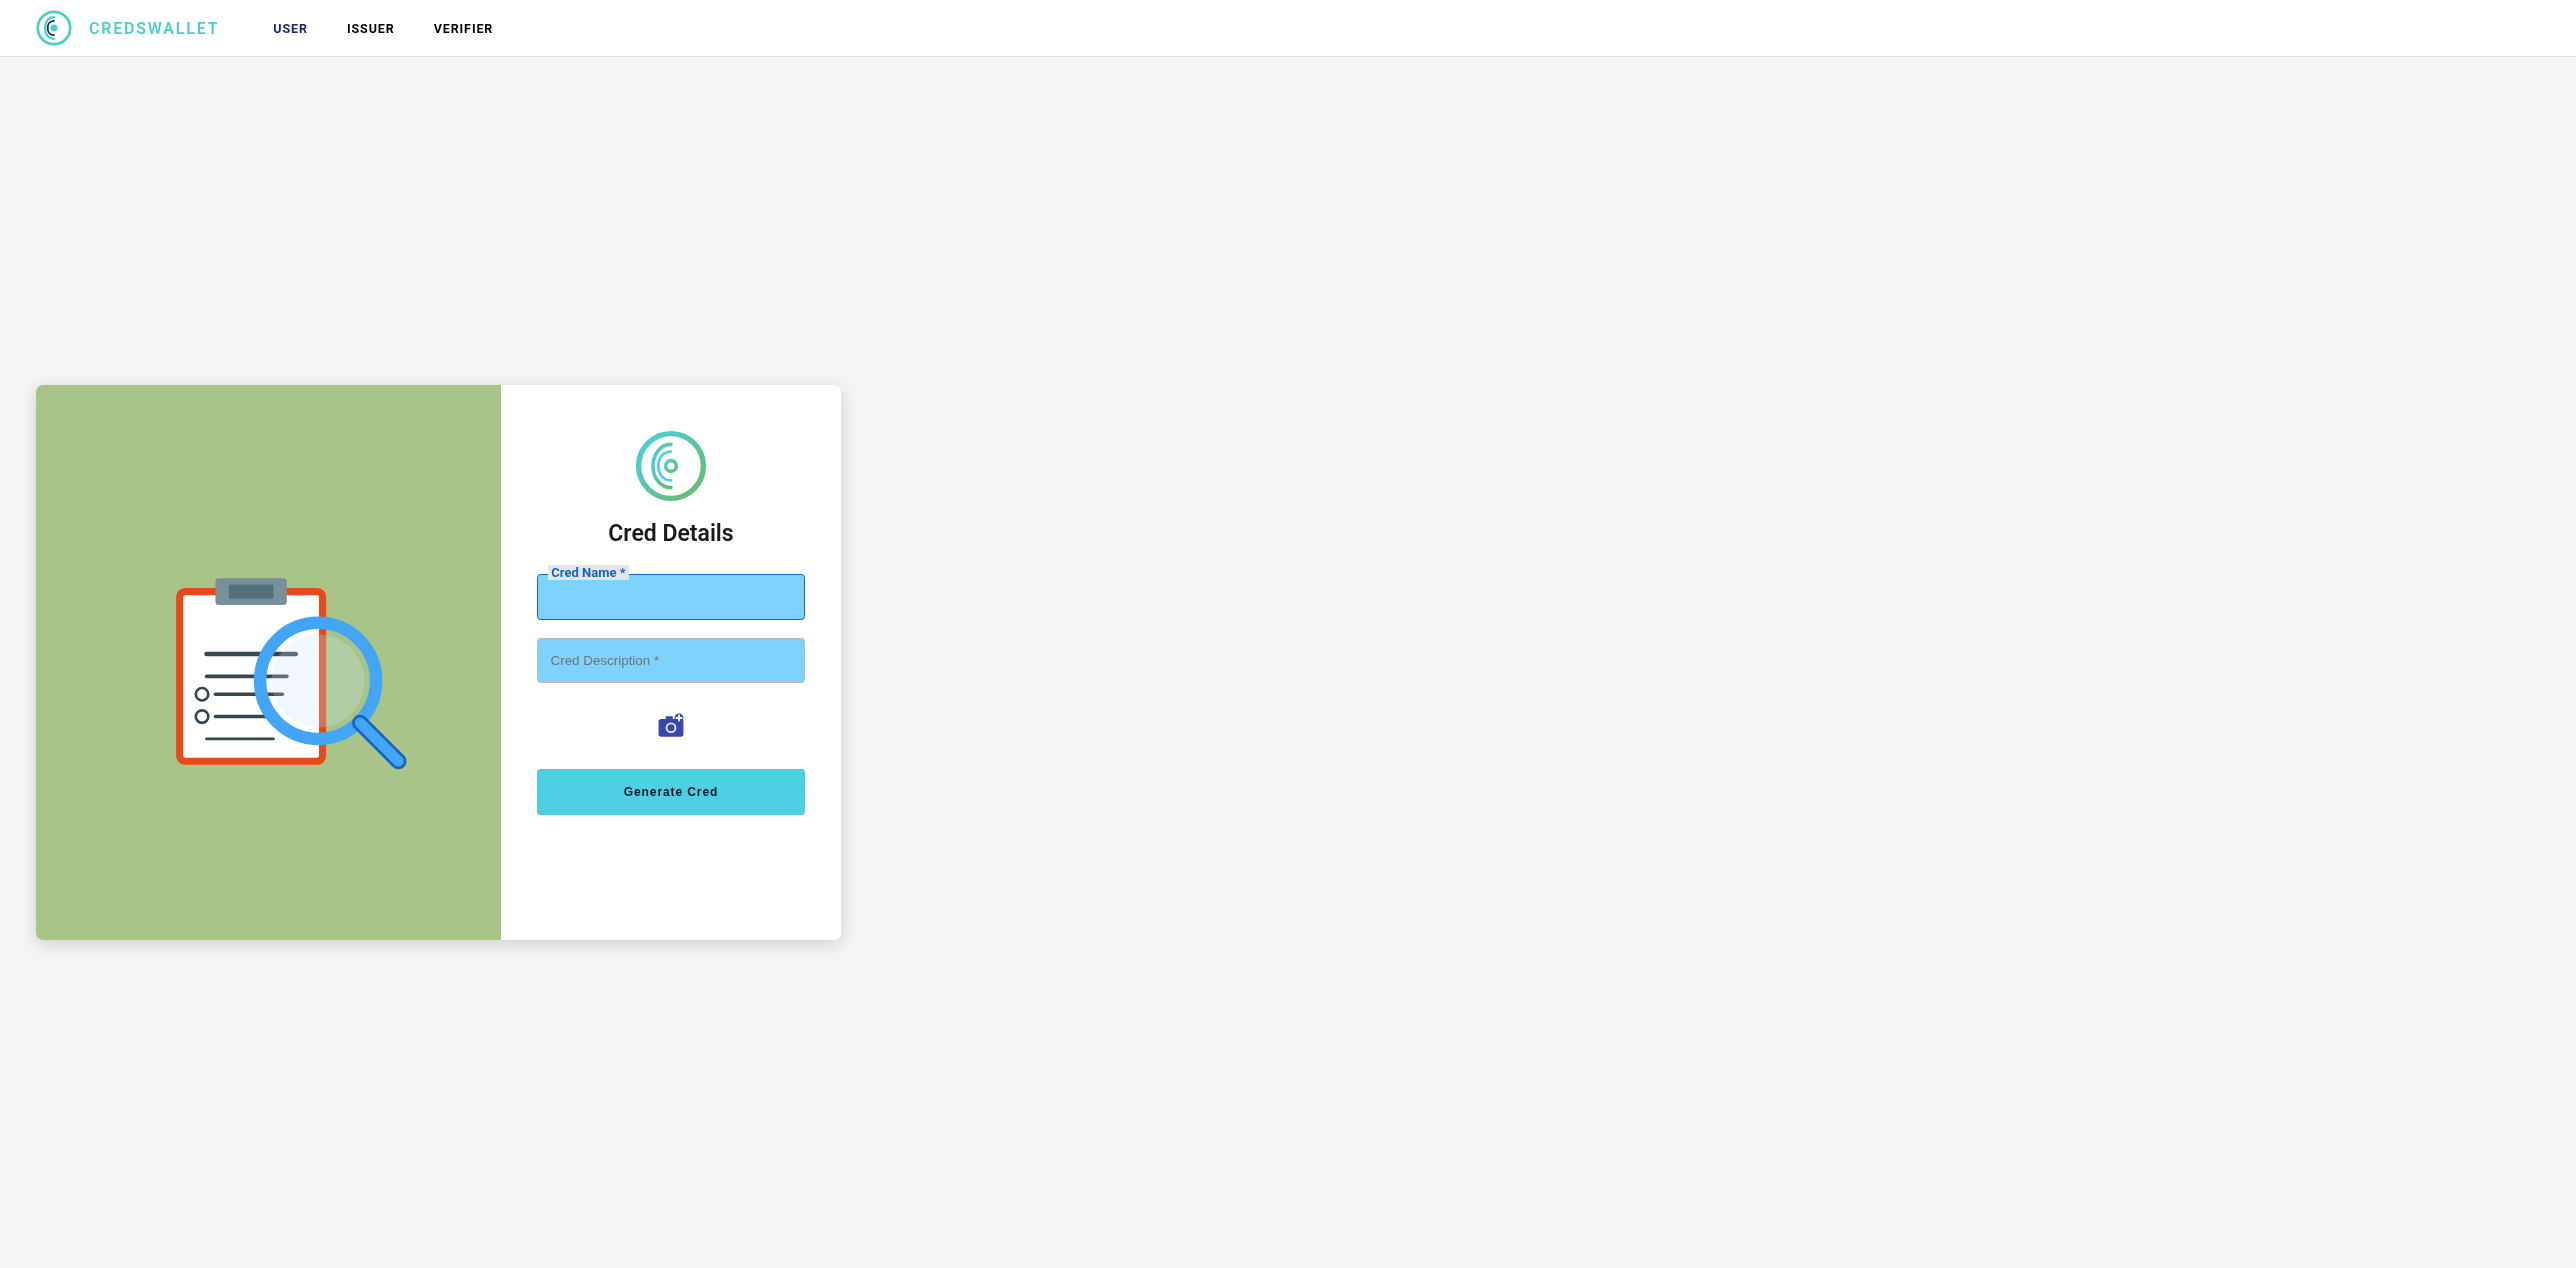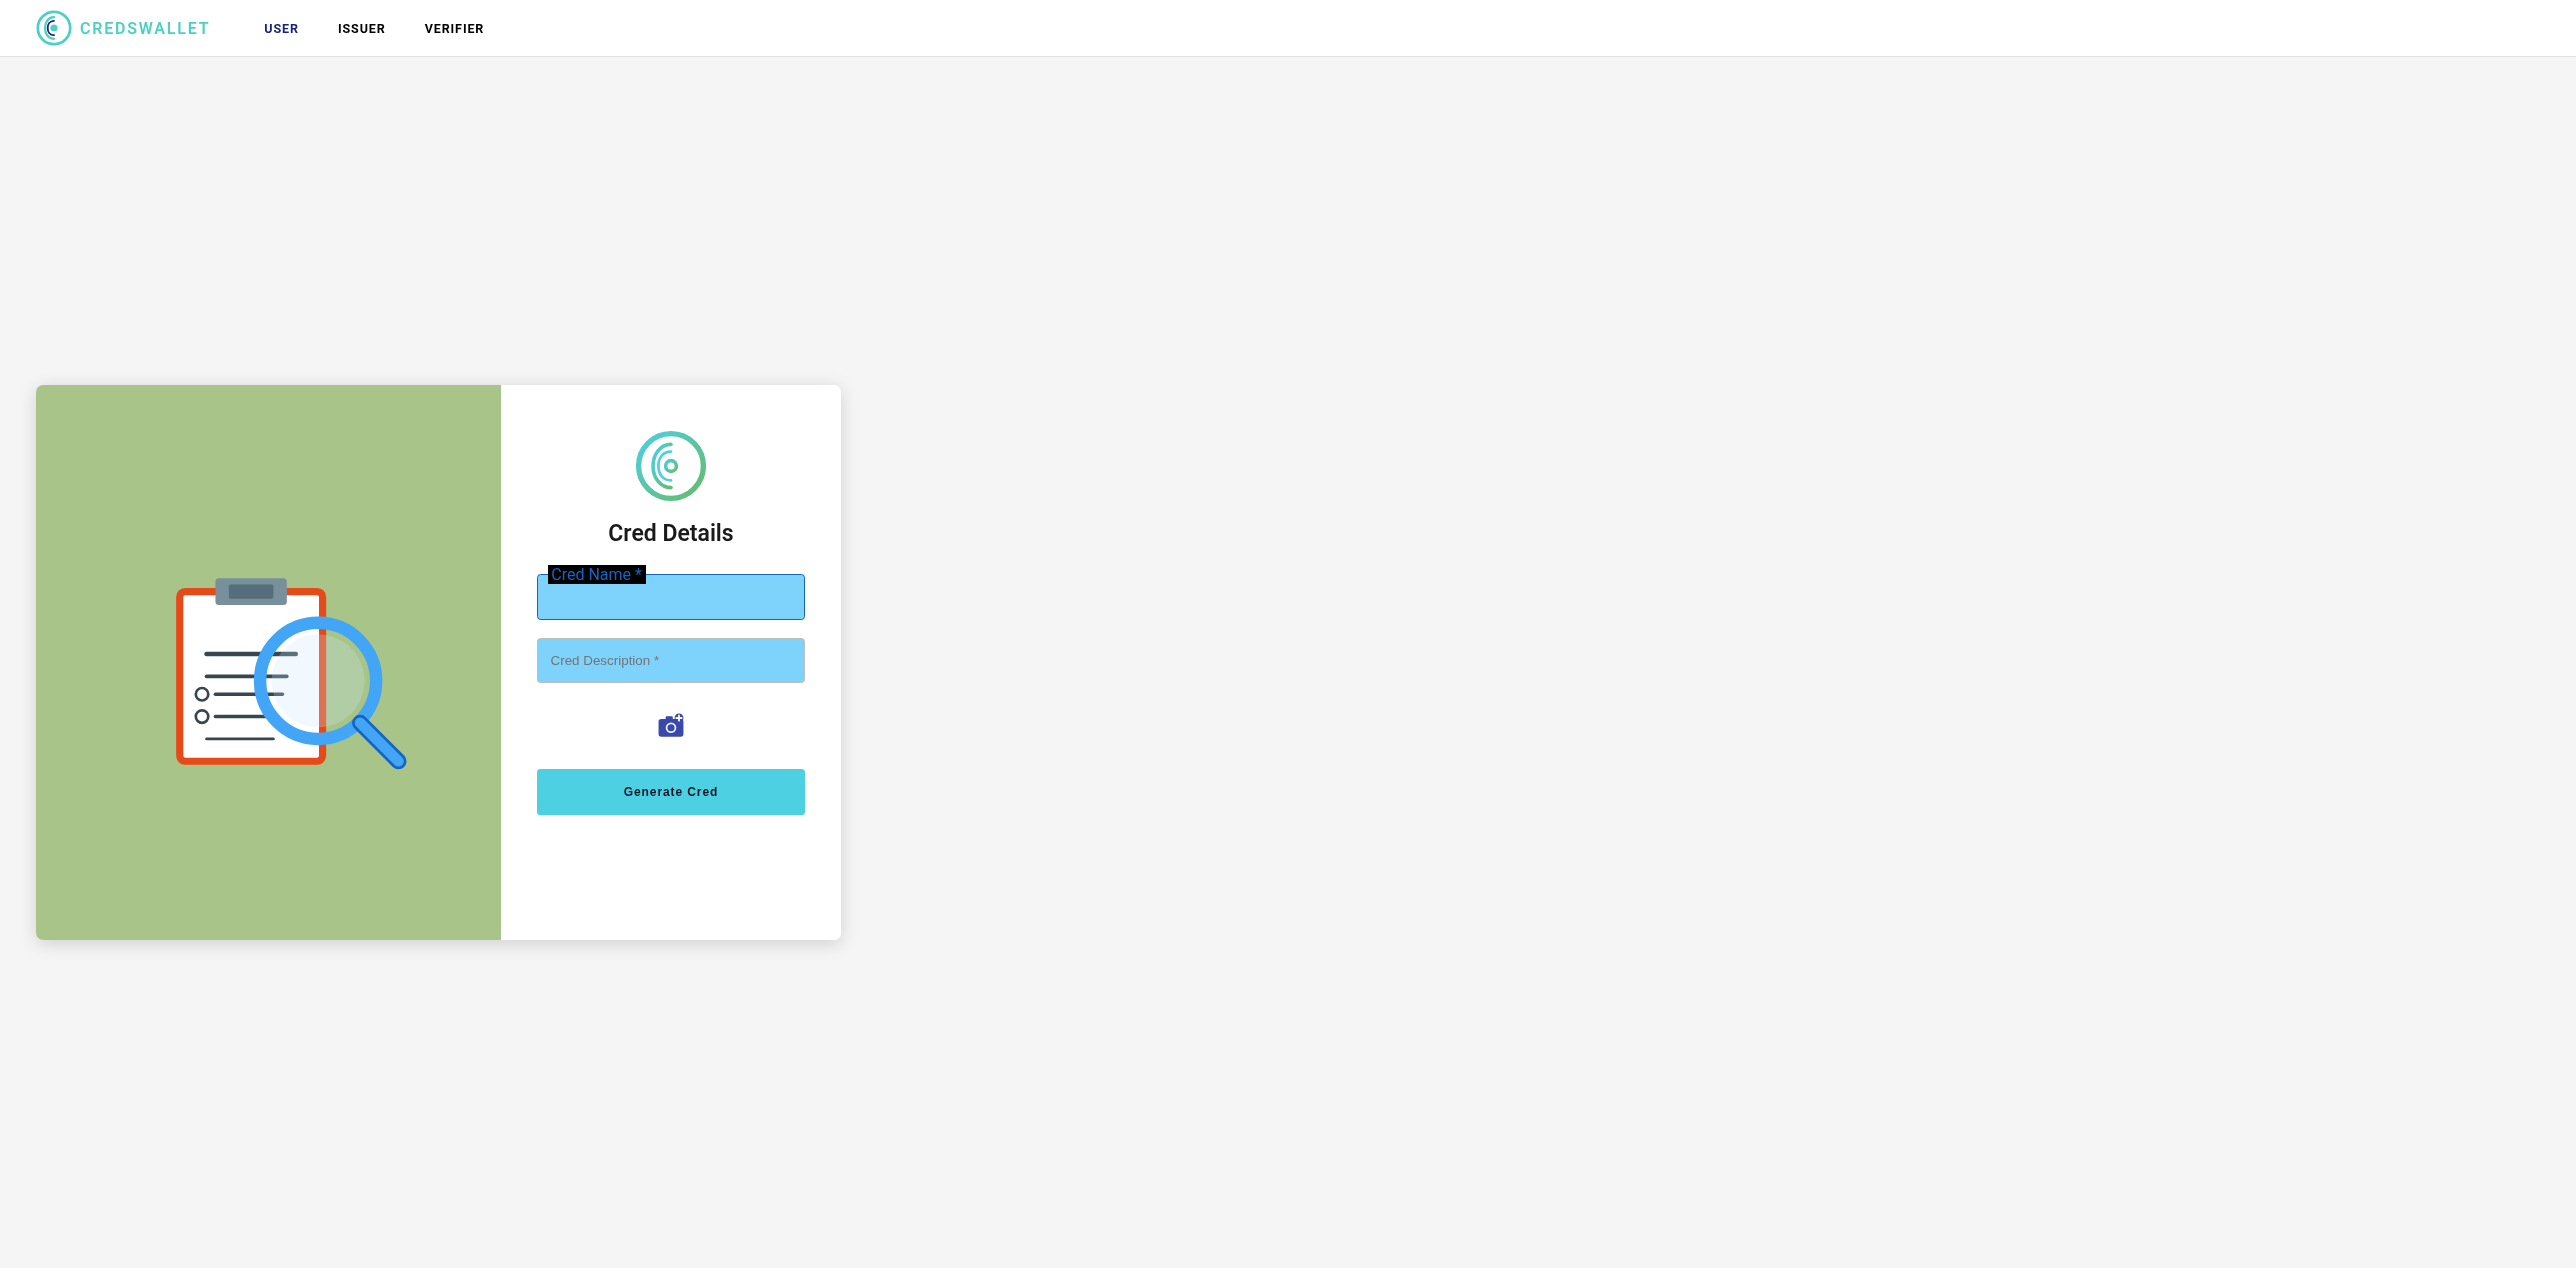--- a/index.html
+++ b/index.html
@@ -21,21 +21,21 @@
       padding: 0 36px;
       height: 57px;
       display: flex;
       align-items: center;
       gap: 36px;
     }
 
     .navbar-brand {
       display: flex;
       align-items: center;
-      gap: 8px;
+      gap: 17px;
       text-decoration: none;
     }
 
     .brand-logo {
       width: 36px;
       height: 36px;
     }
 
     .brand-name {
       font-size: 16px;
@@ -139,24 +139,25 @@
     }
 
     .input-wrapper {
       position: relative;
     }
 
     .input-label {
       position: absolute;
       top: -9px;
       left: 10.7px;
-      background: #000000;
+      background: #e5e5e5;
       padding: 0 3.6px;
-      font-size: 16px;
+      font-size: 13px;
       color: #1565c0;
+      font-weight: bold;
     }
 
     .camera-btn {
       background: none;
       border: none;
       cursor: pointer;
       margin: 9px 0 18px;
       display: flex;
       align-items: center;
       justify-content: center;

